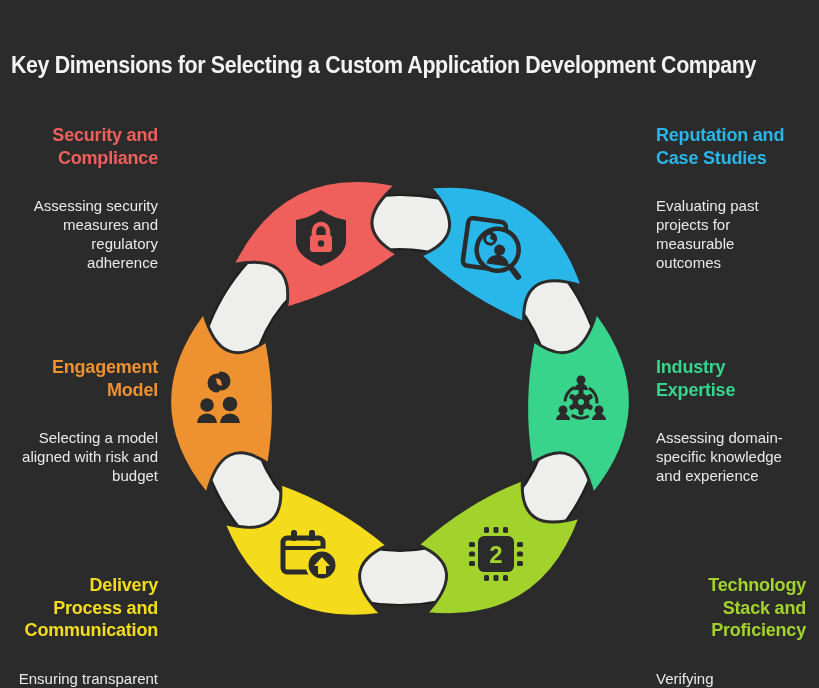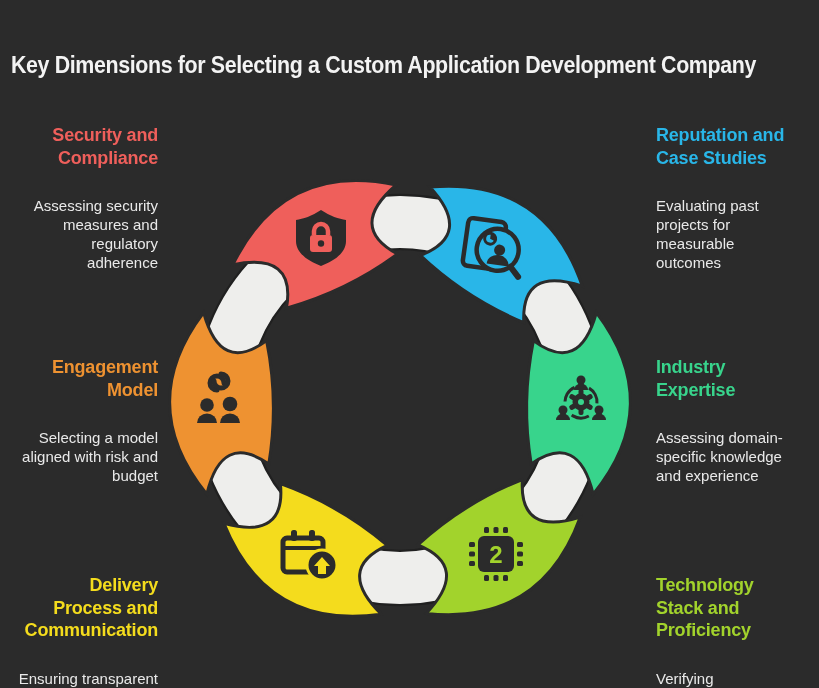--- a/index.html
+++ b/index.html
@@ -136,21 +136,21 @@
 
   <div class="dim right" style="top:294px">
     <h2 style="color: rgb(56, 212, 140);">Industry
 Expertise</h2>
     <p>Assessing domain-
 specific knowledge
 and experience</p>
   </div>
 
   <div class="dim right" style="top:512px">
-    <h2 style="color: rgb(162, 211, 44);">Technology
+    <h2 style="color: rgb(162, 211, 44); text-align: right;">Technology
 Stack and
 Proficiency</h2>
     <p>Verifying
 competencies in
 required
 technologies</p>
   </div>
 
   <div class="dim left" style="top:512px">
     <h2 style="color: rgb(244, 220, 29);">Delivery

